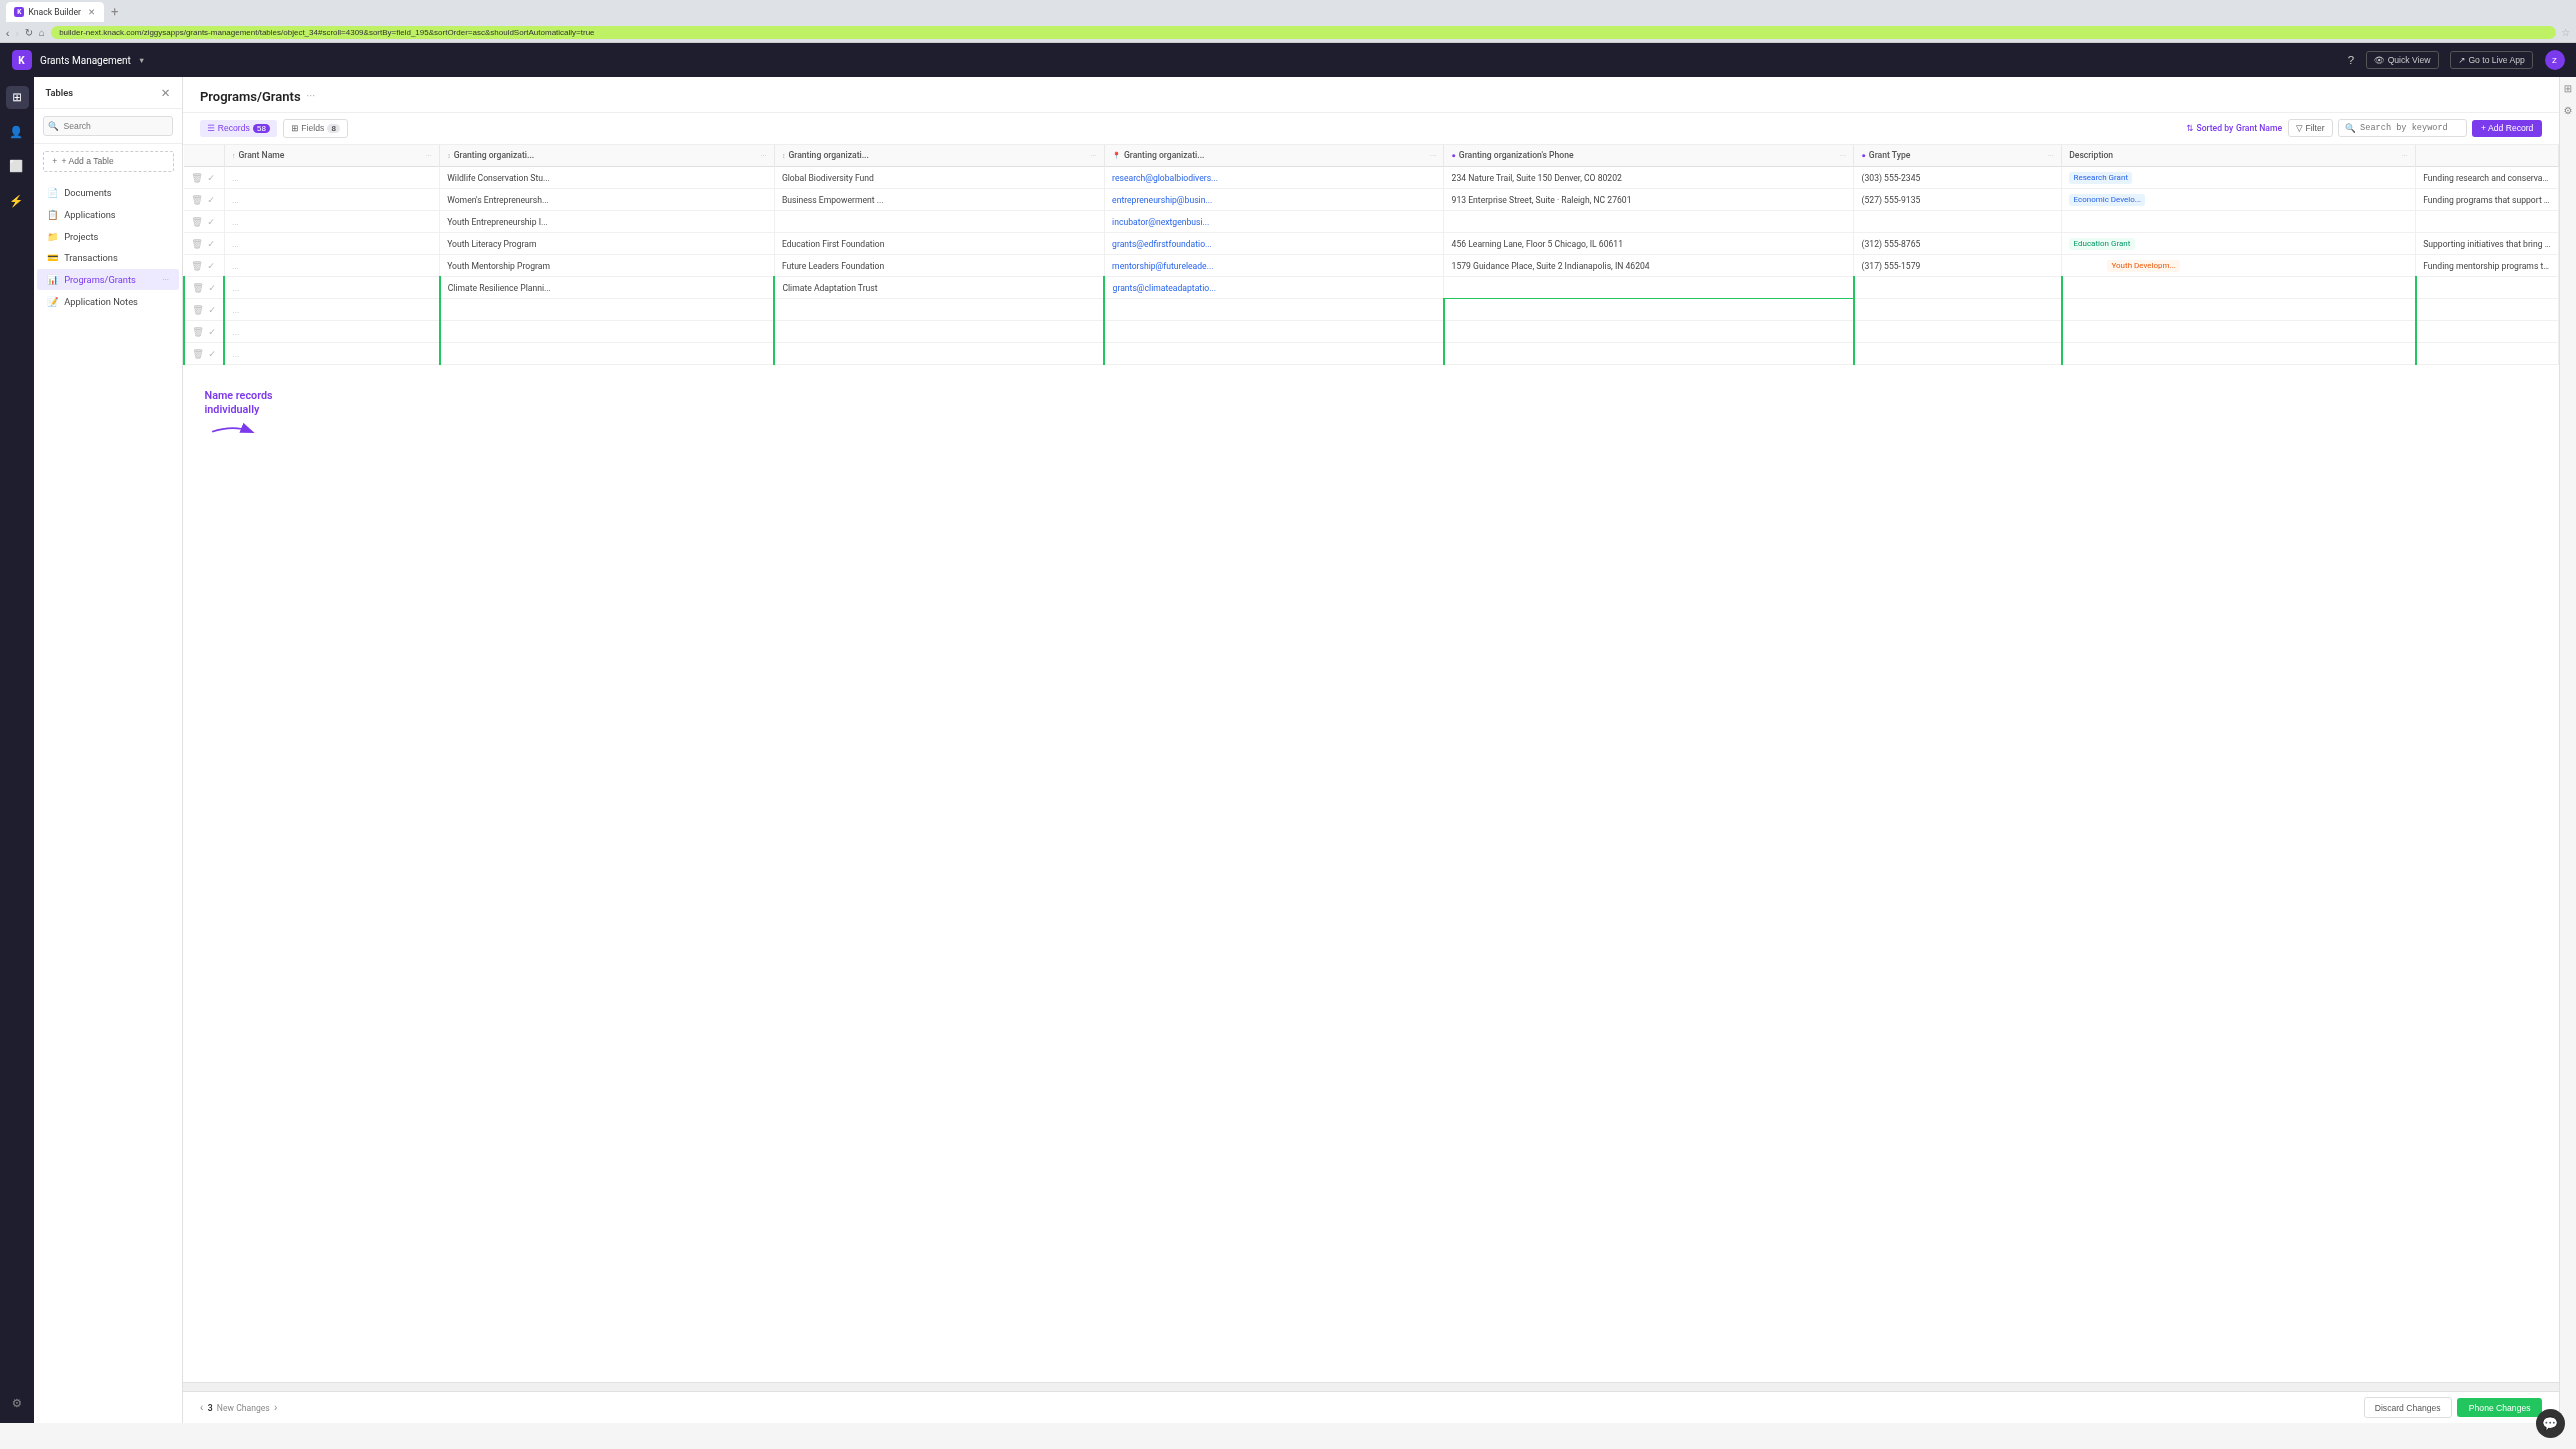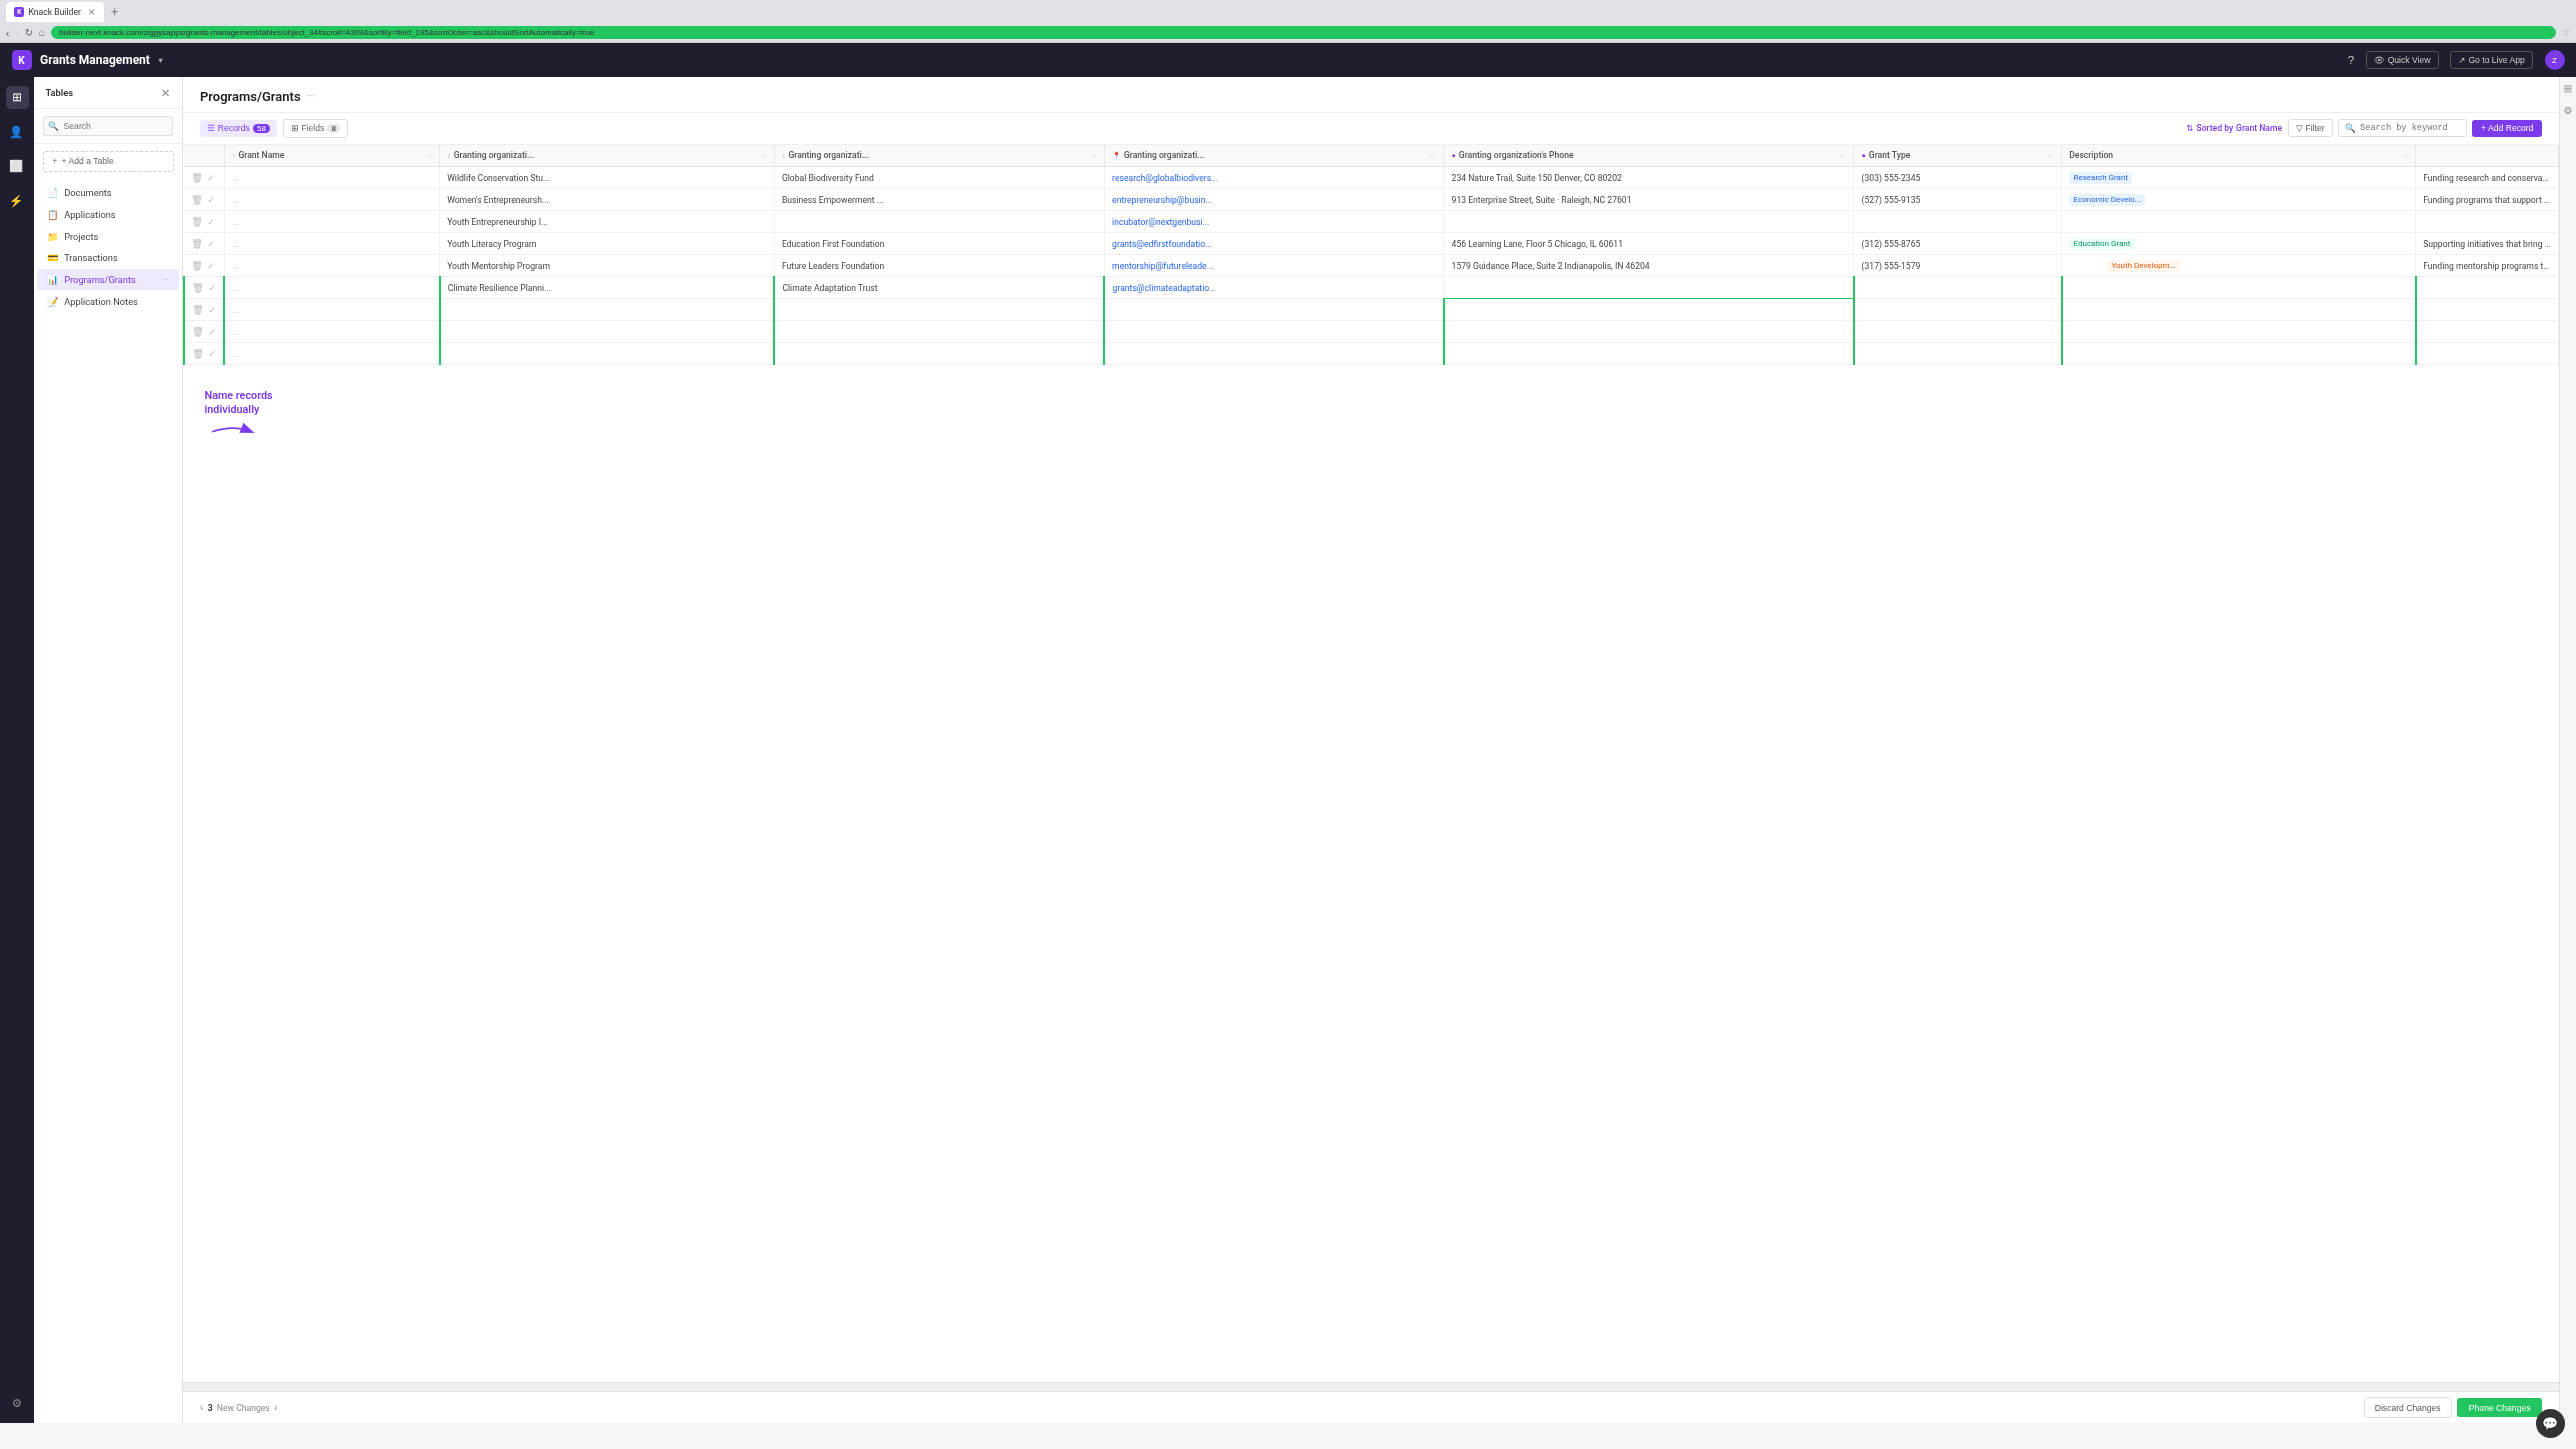--- a/index.html
+++ b/index.html
@@ -33,21 +33,21 @@
       height: 20px;
       background: #dee1e6;
       display: flex;
       align-items: center;
       padding: 0 5.7px;
       border-bottom: 0.7px solid #ccc;
       gap: 5.7px;
     }
     .url-input {
       flex: 1;
-      background: #22c55e;
+      background: #bef264;
       border: none;
       border-radius: 10px;
       padding: 2.2px 8.6px;
       font-size: 8px;
       color: #333;
       outline: none;
     }
 
     
     .app-container {
@@ -69,22 +69,22 @@
     }
     .app-logo {
       width: 20px; height: 20px;
       background: #7c3aed;
       border-radius: 4.3px;
       display: flex; align-items: center; justify-content: center;
       color: white; font-weight: bold; font-size: 10px;
     }
     .app-name {
       color: white;
-      font-size: 12px;
-      font-weight: 700;
+      font-size: 10px;
+      font-weight: 400;
     }
     .app-header-chevron { color: #aaa; font-size: 8.6px; }
     .app-header-spacer { flex: 1; }
     .app-header-actions {
       display: flex; align-items: center; gap: 11.5px;
     }
     .header-icon-btn {
       color: #ccc;
       cursor: pointer;
       font-size: 11.5px;

